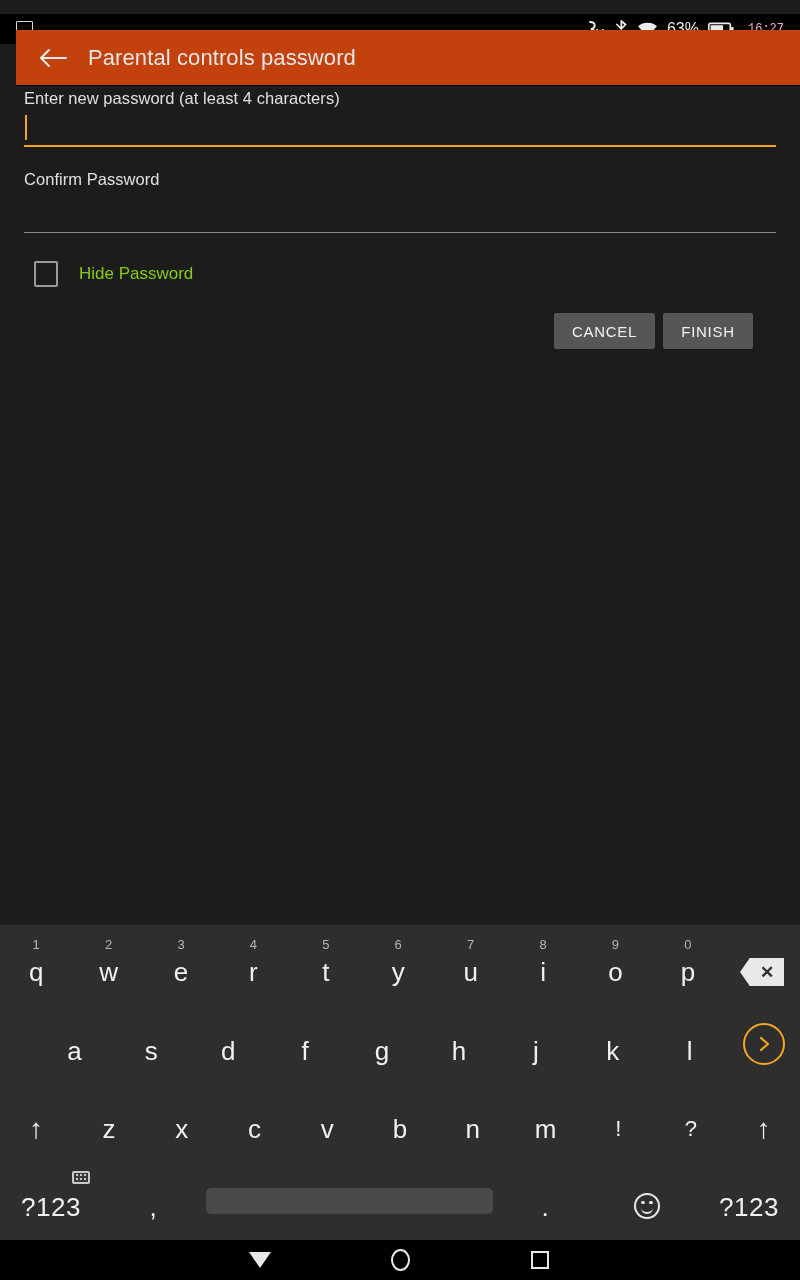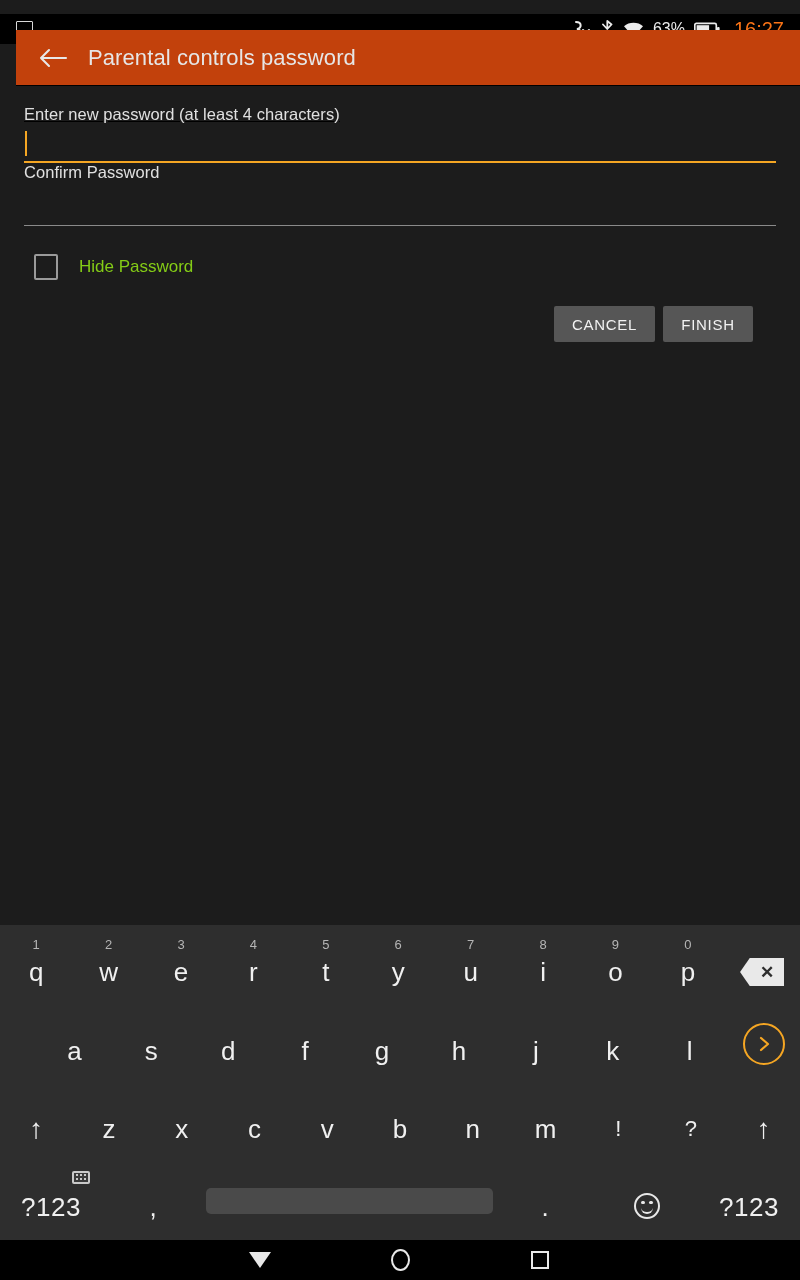--- a/index.html
+++ b/index.html
@@ -38,21 +38,21 @@
   }
   .notif-img-icon::after {
     content:"";
     position:absolute; left:2px; right:2px; bottom:2px;
     height:5px;
     background:#d8d8d8;
     clip-path:polygon(0% 100%, 22% 35%, 45% 100%, 62% 20%, 100% 100%);
   }
   .svg-ic { display:block; }
   .battery-pct { font-size:16px; letter-spacing:0px; color:#ececec; }
-  .clock { font-size:20px; color:#f97316; margin-left:5px; }
+  .clock { font-size:12px; color:#f9a8d4; margin-left:5px;font-family:Liberation Mono, monospace; }
 
   
   .app-bar {
     position:absolute; top:30px; left:16px;
     width:800px; height:56px;
     background:#c2410c;
     display:flex; align-items:center;
     border-bottom:1px solid #000;
   }
   .back-btn {
@@ -74,34 +74,34 @@
     position:absolute; top:87px; left:0;
     width:800px; height:838px;
     background:#1c1c1c;
     padding:0 24px;
   }
   .field-label {
     color:#e0e0e0;
     font-size:16.5px;
     letter-spacing:0.05px;
   }
-  .field-1 { margin-top:18px;text-decoration:underline; }
+  .field-1 { margin-top:2px; }
   .input-line-wrap {
     position:relative;
     height:39px;
   }
   .input-line-wrap.focused { border-bottom:2px solid #f5a623; }
   .input-line-wrap.blurred { border-bottom:1px solid #8a8a8a; }
   .caret {
     position:absolute;
     left:1px; top:7px;
     width:2px; height:25px;
     background:#f5a623;
   }
-  .field-2 { }
+  .field-2 { margin-top:23px; }
   .field-2 .input-line-wrap { height:44px; }
 
   .checkbox-row {
     margin-top:24px;
     display:flex; align-items:center;
     height:34px;
   }
   .checkbox {
     width:24px; height:26px;
     border:2px solid #9a9a9a;

